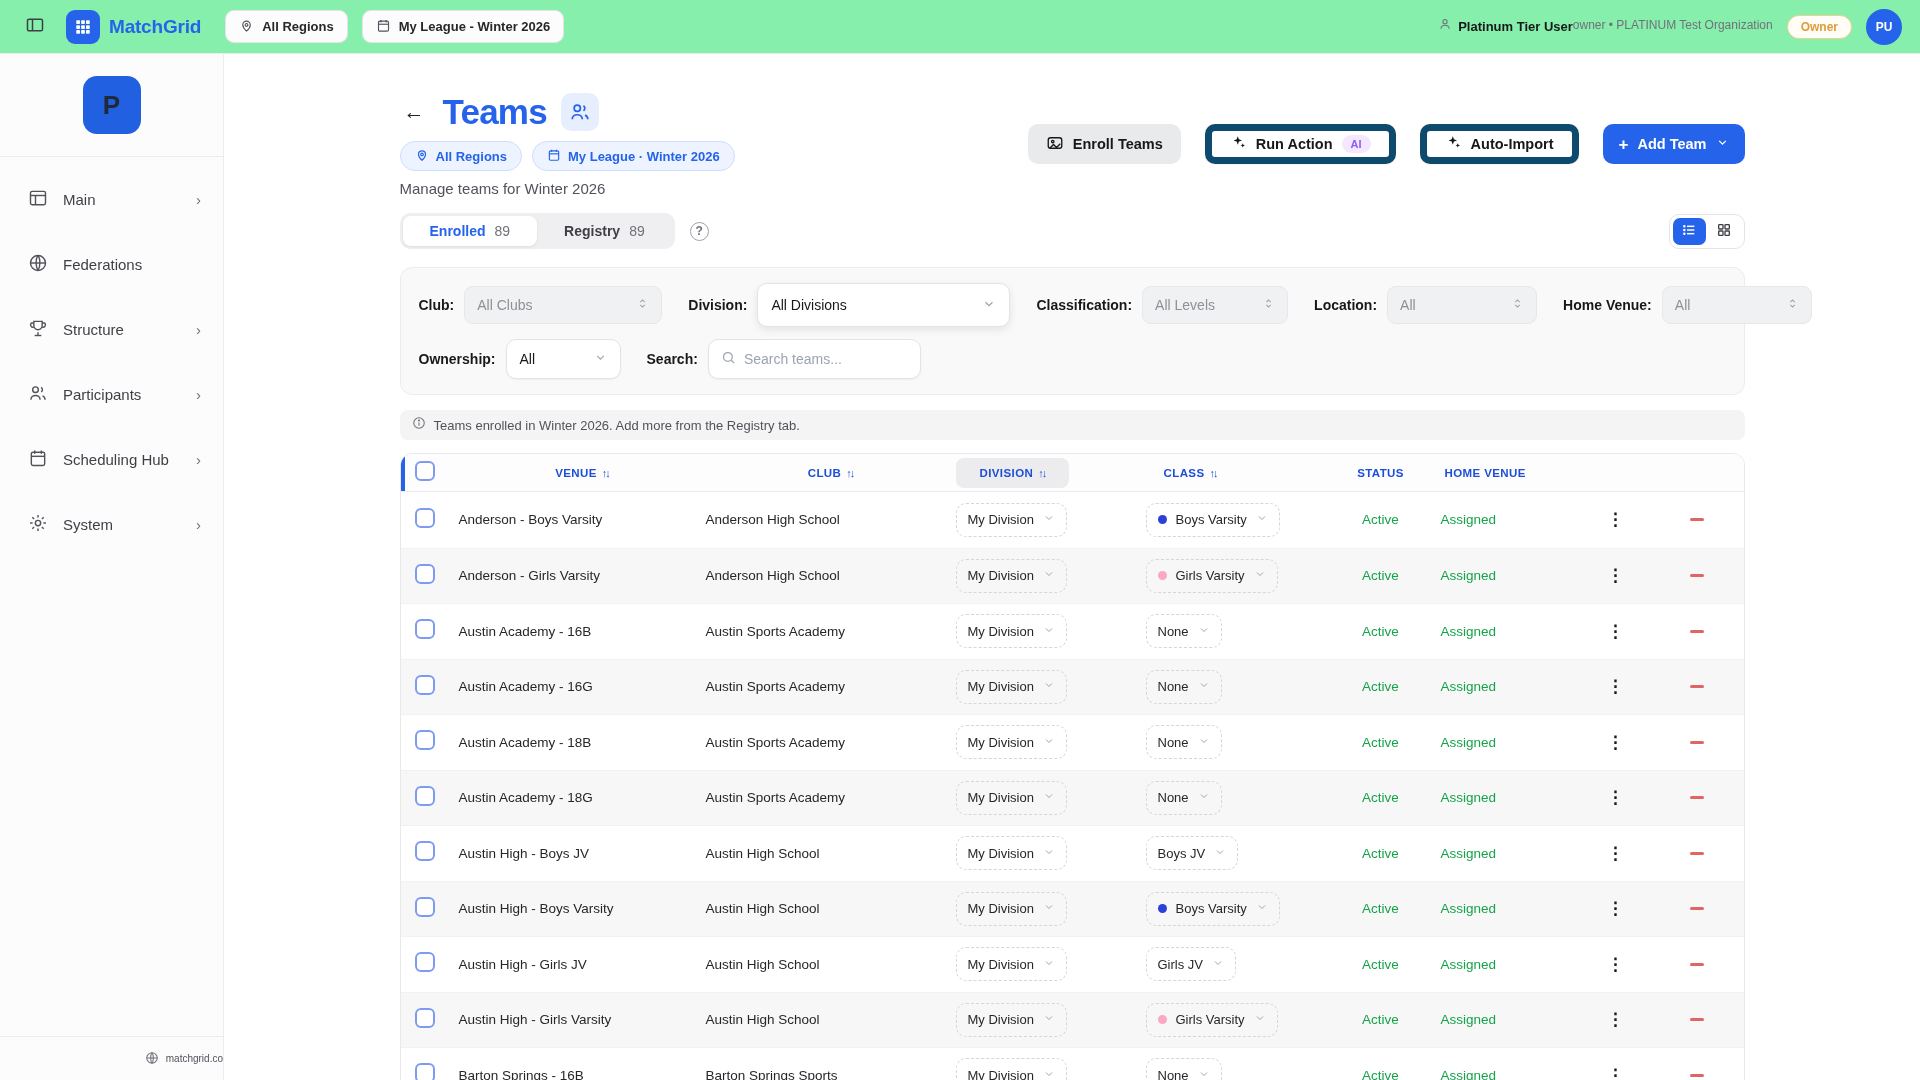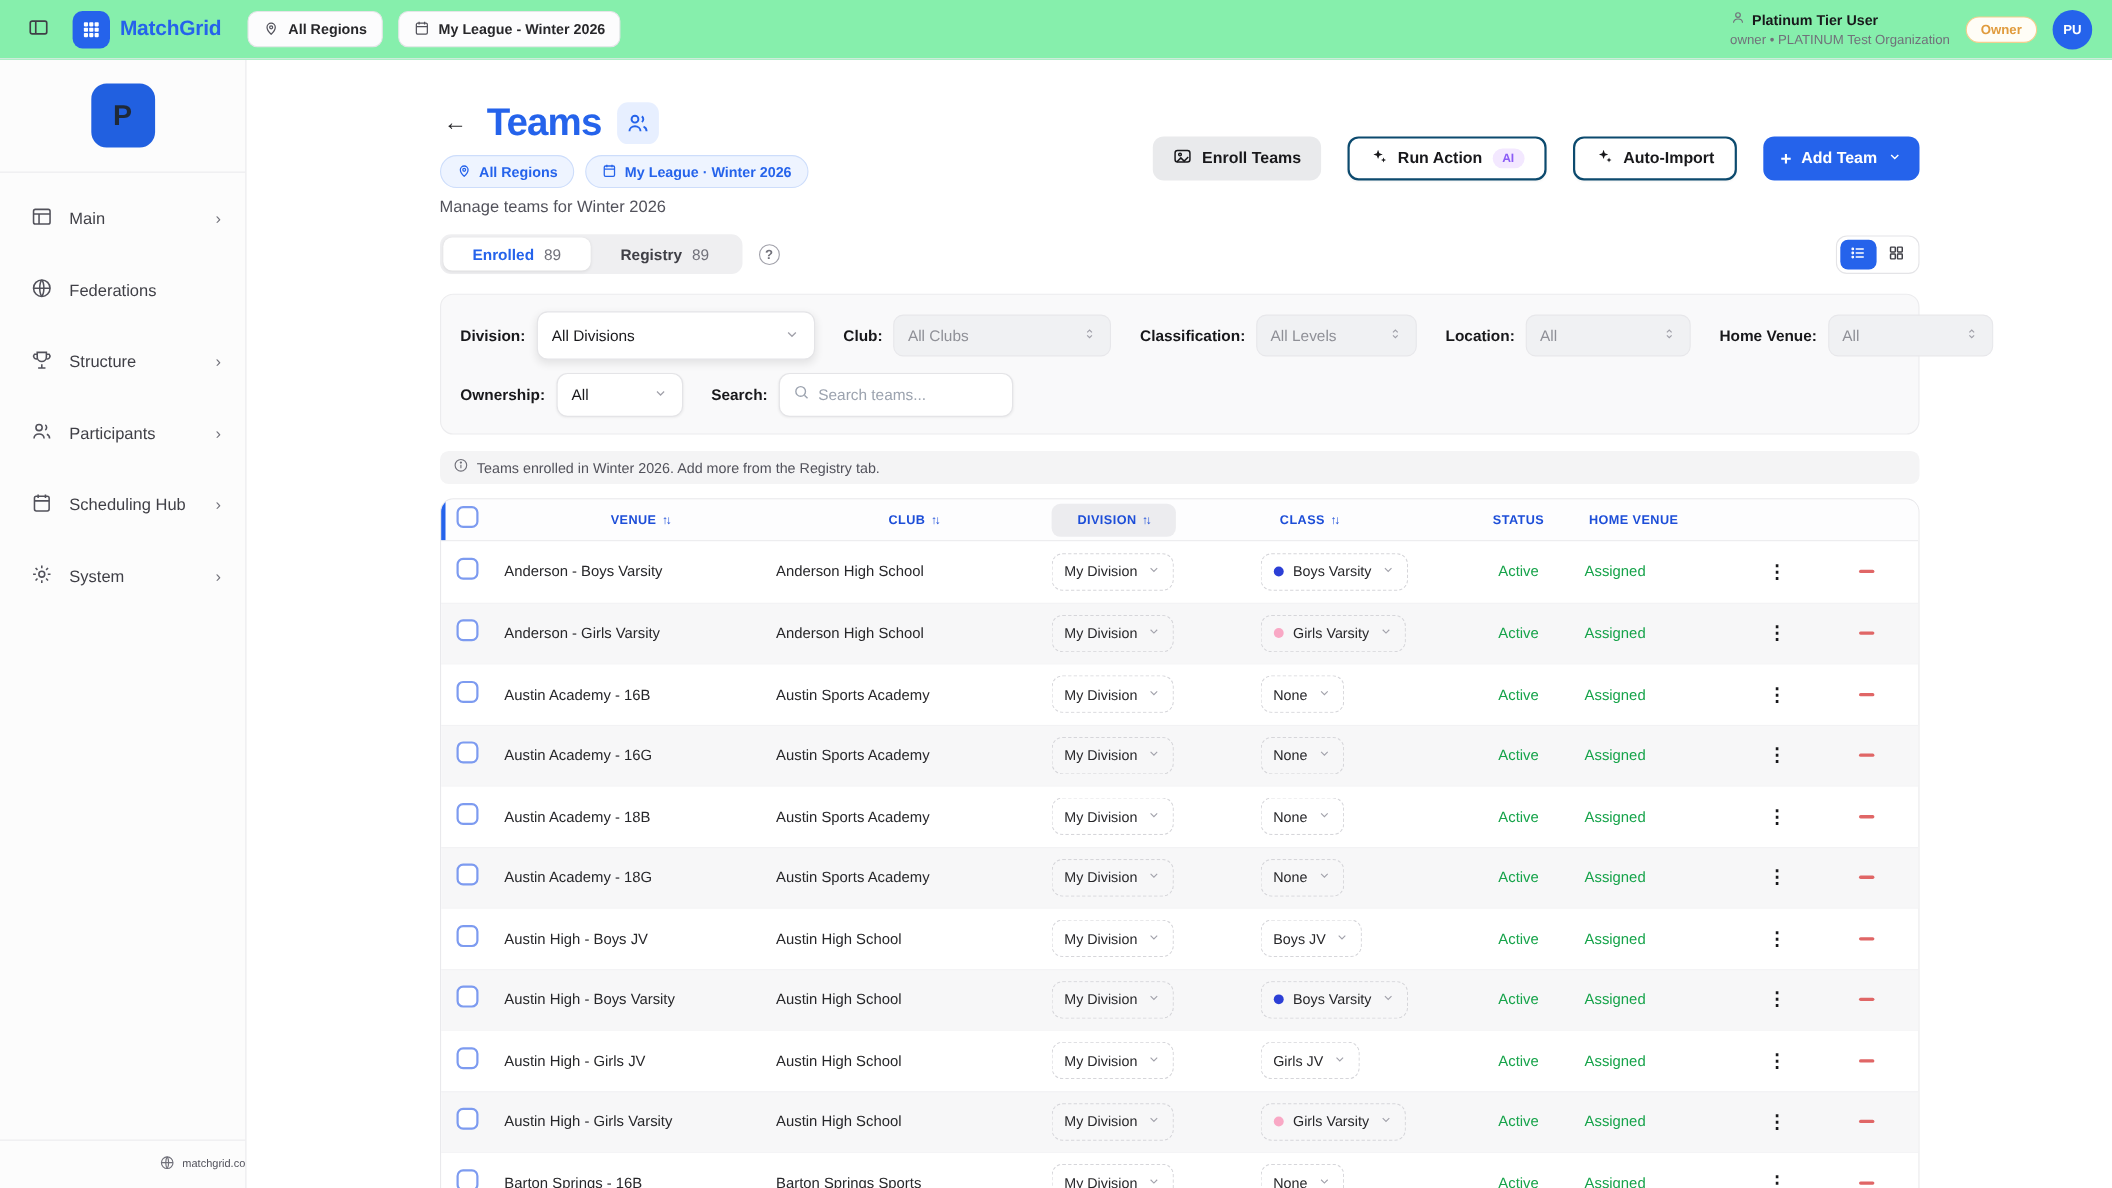--- a/index.html
+++ b/index.html
@@ -14,21 +14,21 @@
     display:flex; align-items:center; justify-content:center; cursor:pointer; color:#3f3f46; }
   .brand { display:flex; align-items:center; gap:9px; margin-right:10px; }
   .brand-mark { width:34px; height:34px; border-radius:9px; background:#2563eb; display:flex;
     align-items:center; justify-content:center; }
   .brand-name { font-size:19px; font-weight:700; color:#2563eb; letter-spacing:-0.2px; }
   .tb-chip { display:flex; align-items:center; gap:8px; height:33px; padding:0 13px;
     border:1px solid #e5e5e8; border-radius:9px; background:#fcfcfd; font-size:13px;
     font-weight:600; color:#27272a; cursor:pointer; }
   .tb-chip svg { color:#52525b; }
   .tb-right { margin-left:auto; display:flex; align-items:center; gap:14px; }
-  .user-block { display:flex; flex-direction:column; align-items:flex-start; line-height:1.35; }
+  .user-block { display:flex; flex-direction:row; align-items:flex-start; line-height:1.35; }
   .user-line1 { display:flex; align-items:center; gap:6px; font-size:13px; font-weight:700; color:#18181b; }
   .user-line2 { font-size:12px; color:#71717a; }
   .owner-pill { height:24px; padding:0 13px; display:flex; align-items:center; border-radius:999px;
     border:1px solid #f3cf8e; color:#e09b3d; background:#fffdf6; font-size:12px; font-weight:600; }
   .avatar { width:36px; height:36px; border-radius:50%; background:#2563eb; color:#fff;
     display:flex; align-items:center; justify-content:center; font-size:12px; font-weight:700; cursor:pointer; }
 
   
   .sidebar { position:fixed; top:54px; left:0; bottom:0; width:224px; background:#fcfcfc;
     border-right:1px solid #ececee; z-index:20; }
@@ -61,21 +61,21 @@
   .blue-chip { display:flex; align-items:center; gap:7px; height:30px; padding:0 14px;
     border-radius:999px; background:#eef4ff; border:1px solid #cdddfb; color:#2563eb;
     font-size:13px; font-weight:600; cursor:pointer; }
   .subtitle { margin-top:9px; font-size:15px; color:#52525b; }
 
   .actions { display:flex; gap:12px; align-self:flex-start; margin-top:32px; }
   .btn { height:40px; border-radius:10px; display:flex; align-items:center; gap:9px;
     font-size:14.5px; font-weight:600; cursor:pointer; border:none;
     font-family:"Liberation Sans", sans-serif;margin-left:12px; }
   .btn-gray { background:#e9eaec; color:#18181b; padding:0 18px; }
-  .btn-outline { background:#fff; color:#18181b; border:2px solid #0c4a6e; padding:0 18px;
+  .btn-outline { background:#fff; color:#18181b; border:7px solid #0c4a6e; padding:0 18px;
     box-shadow:0 1px 2px rgba(0,0,0,0.04); }
   .btn-primary { background:#2563eb; color:#fff; padding:0 16px; }
   .ai-pill { background:#f3e8ff; color:#8b5cf6; font-size:11px; font-weight:700; border-radius:999px;
     padding:3px 9px; }
   .plus-glyph { font-size:17px; font-weight:600; line-height:1; }
 
   .tabs-row { display:flex; align-items:center; margin-top:16px; }
   .tabs { display:inline-flex; background:#efeff1; border-radius:10px; padding:3px; }
   .tab { display:flex; align-items:center; gap:9px; padding:7px 27px; border-radius:8px;
     font-size:14px; font-weight:600; color:#3f3f46; cursor:pointer; }
@@ -396,35 +396,35 @@
                 <rect x="4" y="13.5" width="6.5" height="6.5" rx="1"></rect>
                 <rect x="13.5" y="13.5" width="6.5" height="6.5" rx="1"></rect>
               </svg></span>
         </button>
       </div>
     </div>
 
     <div class="filter-card">
       <div class="f-row">
         <div class="f-field">
-          <span class="f-label">Division:</span>
-          <div class="sel sel-white sel-division w-division">
-            <span>All Divisions</span>
-            <span><svg width="14" height="14" viewBox="0 0 24 24" fill="none" stroke="currentColor" stroke-width="2">
-                  <path d="M6 9l6 6 6-6"></path>
-                </svg></span>
-          </div>
-        </div>
-        <div class="f-field">
           <span class="f-label">Club:</span>
           <div class="sel sel-gray w-club">
             <span>All Clubs</span>
             <span><svg width="13" height="13" viewBox="0 0 24 24" fill="none" stroke="currentColor" stroke-width="2">
                   <path d="M8 9.5l4-4 4 4"></path>
                   <path d="M8 14.5l4 4 4-4"></path>
+                </svg></span>
+          </div>
+        </div>
+        <div class="f-field">
+          <span class="f-label">Division:</span>
+          <div class="sel sel-white sel-division w-division">
+            <span>All Divisions</span>
+            <span><svg width="14" height="14" viewBox="0 0 24 24" fill="none" stroke="currentColor" stroke-width="2">
+                  <path d="M6 9l6 6 6-6"></path>
                 </svg></span>
           </div>
         </div>
         <div class="f-field">
           <span class="f-label">Classification:</span>
           <div class="sel sel-gray w-class">
             <span>All Levels</span>
             <span><svg width="13" height="13" viewBox="0 0 24 24" fill="none" stroke="currentColor" stroke-width="2">
                   <path d="M8 9.5l4-4 4 4"></path>
                   <path d="M8 14.5l4 4 4-4"></path>

